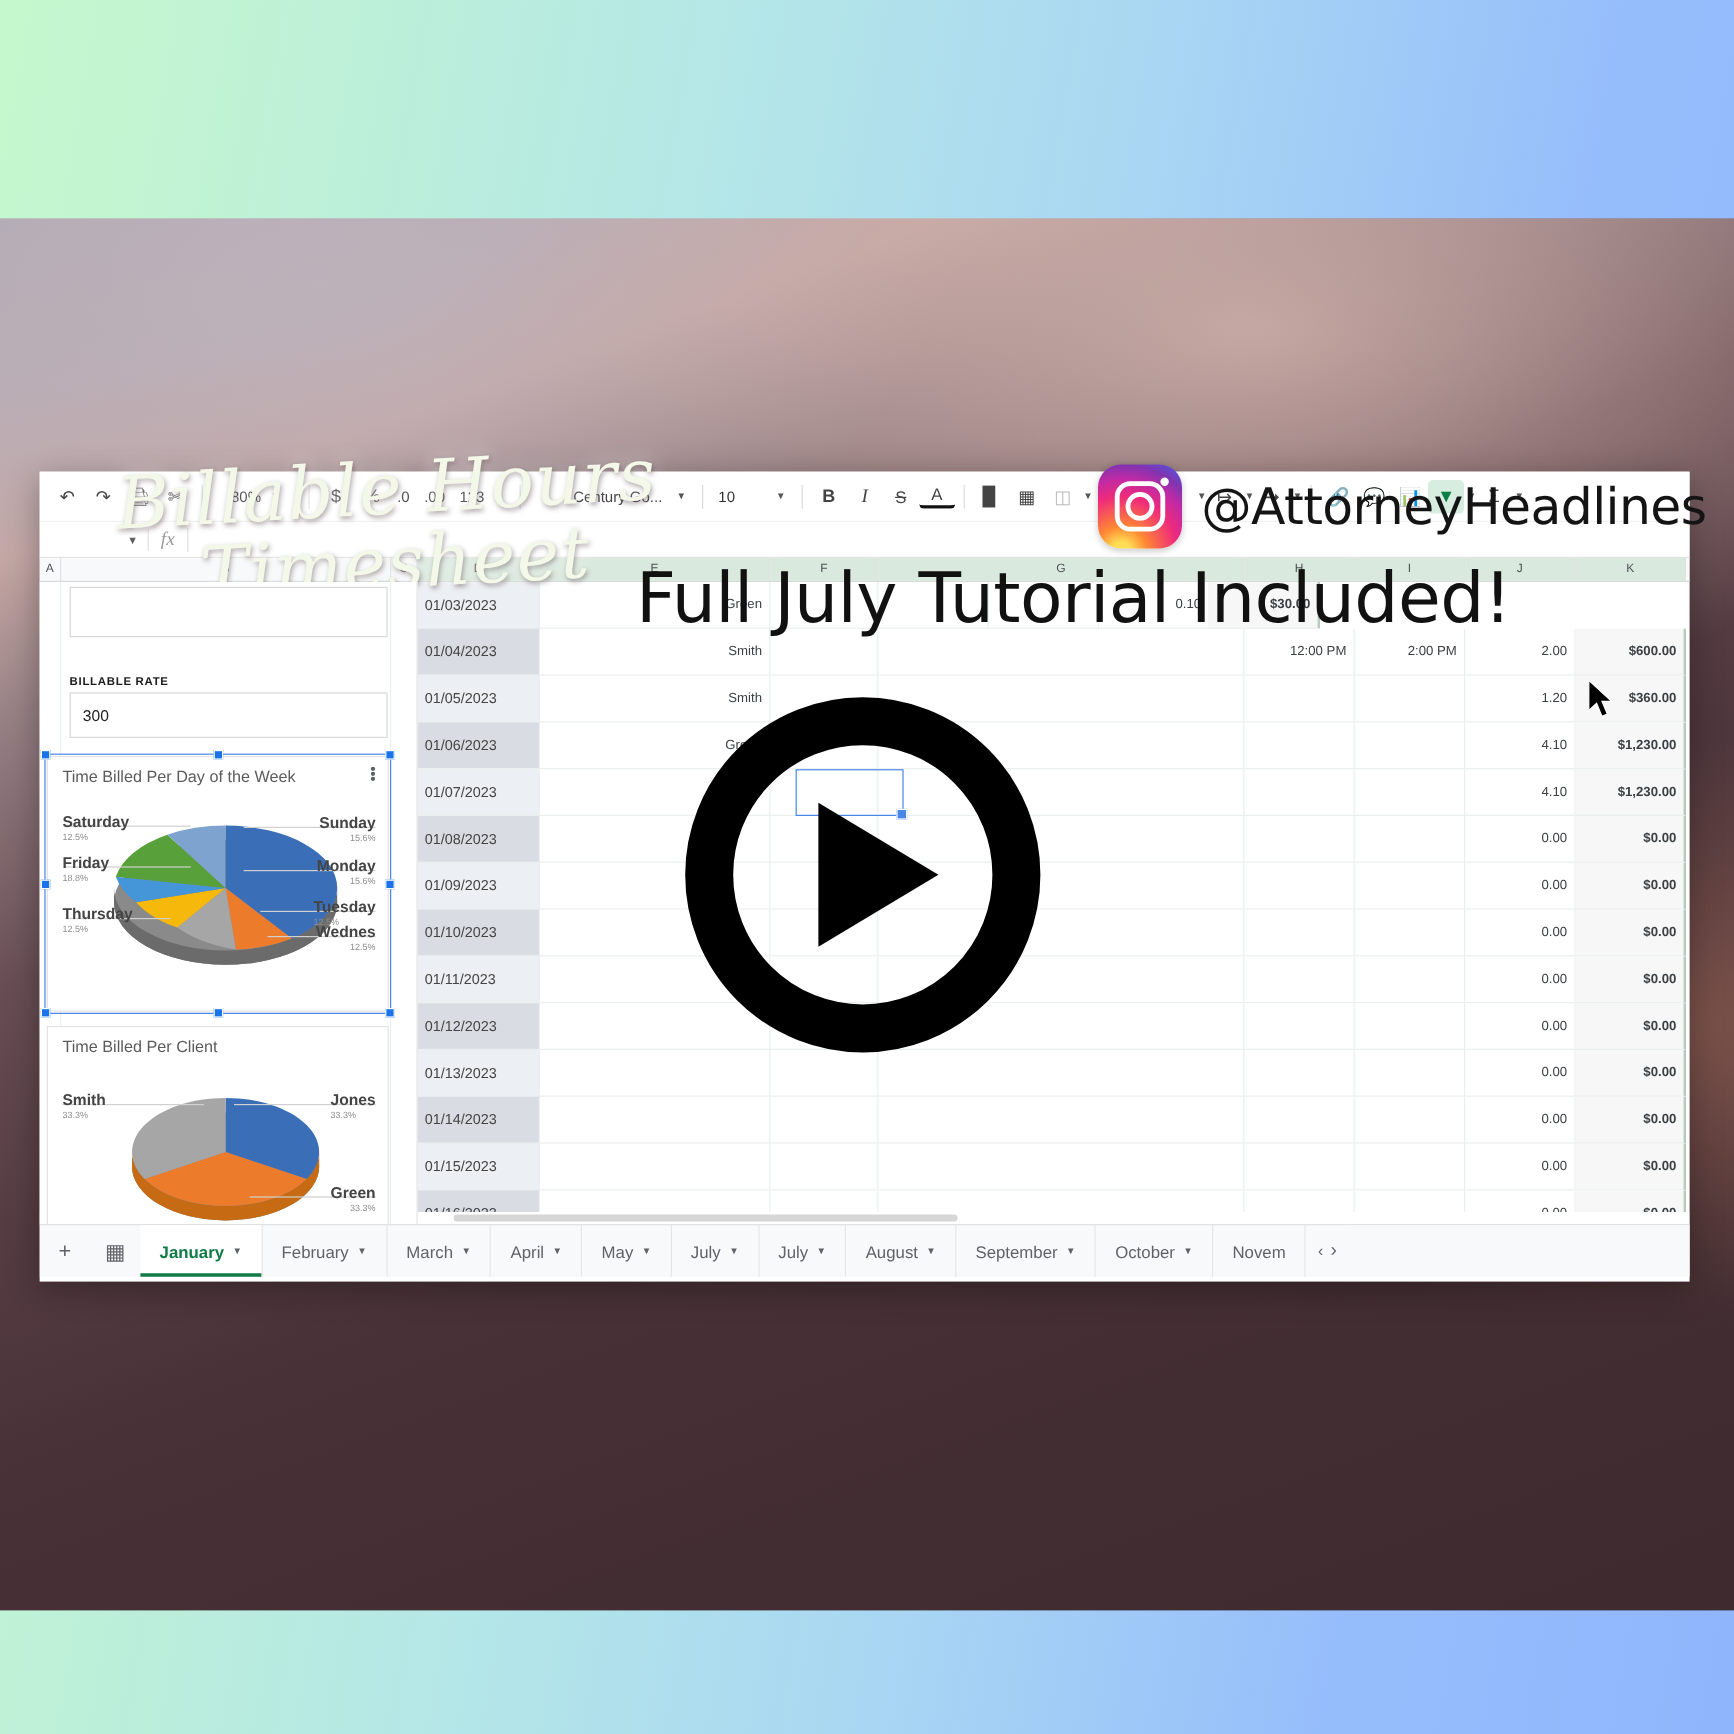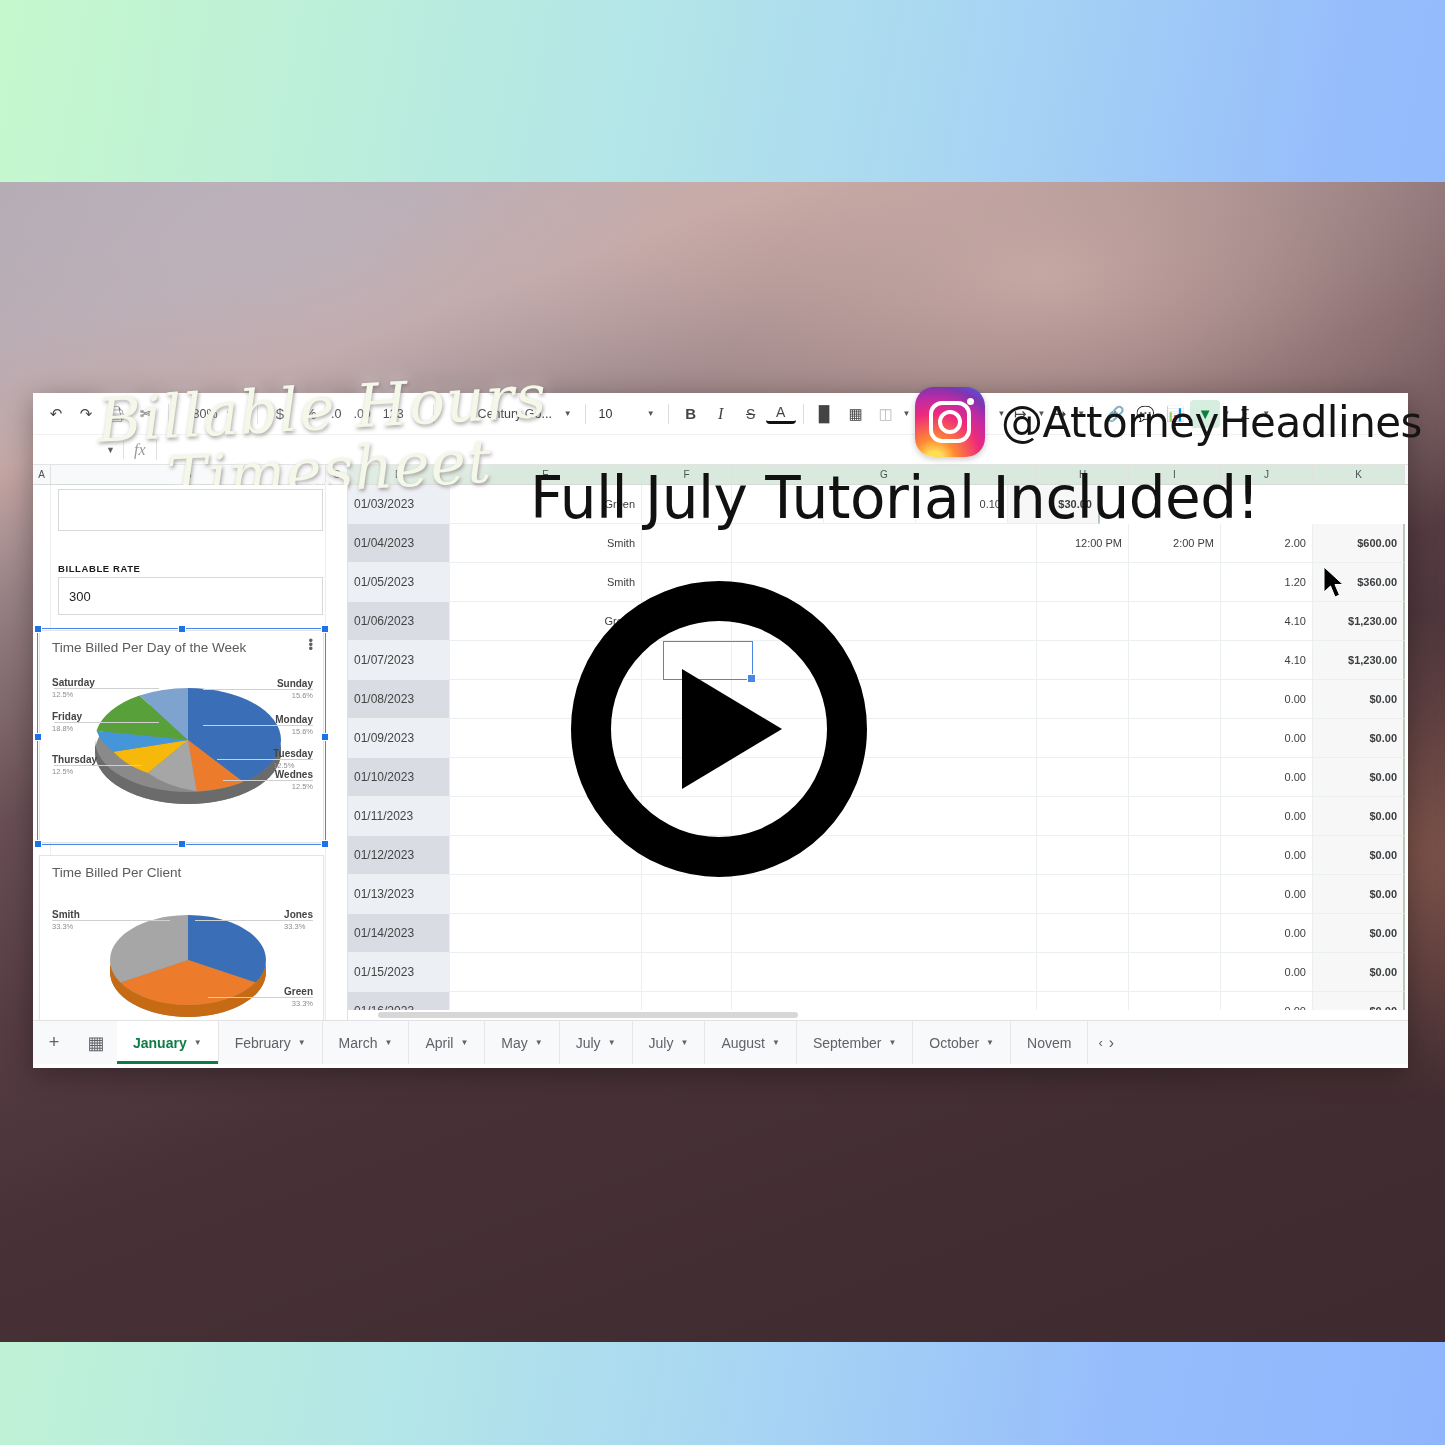--- a/index.html
+++ b/index.html
@@ -183,21 +183,21 @@
   .sel-handles { position:absolute; inset:-3px; border: 1.6px solid #4a86e8; pointer-events:none; }
   .sel-handles i {
     position:absolute; width: 8px; height: 8px; background:#1a73e8; border:1px solid #fff; display:block;
   }
   .h-tl{left:-4px;top:-4px}.h-tc{left:calc(50% - 4px);top:-4px}.h-tr{right:-4px;top:-4px}
   .h-ml{left:-4px;top:calc(50% - 4px)}.h-mr{right:-4px;top:calc(50% - 4px)}
   .h-bl{left:-4px;bottom:-4px}.h-bc{left:calc(50% - 4px);bottom:-4px}.h-br{right:-4px;bottom:-4px}
 
   .pie-area { position: relative; width: 100%; height: 168px; }
   .pie-label { position: absolute; font-size: 7.5px; color: #6b6b6b; line-height: 1.25; white-space: nowrap; }
-  .pie-label b { display:block; font-weight: 600; color: #444; font-size: 10px;}
+  .pie-label b { display:block; font-weight: 600; color: #444; font-size: 13px;}
   .pie-label .pct { color: #8d8d8d; }
   .leader { position:absolute; height:1px; background:#d0d0d0; }
 
   
   .selcell {
     position: absolute; border: 1.8px solid #4a86e8; background: rgba(255,255,255,0.0);
     z-index: 7; pointer-events:none;
   }
   .selcell::after {
     content:""; position:absolute; right:-4px; bottom:-4px; width:7px; height:7px;

